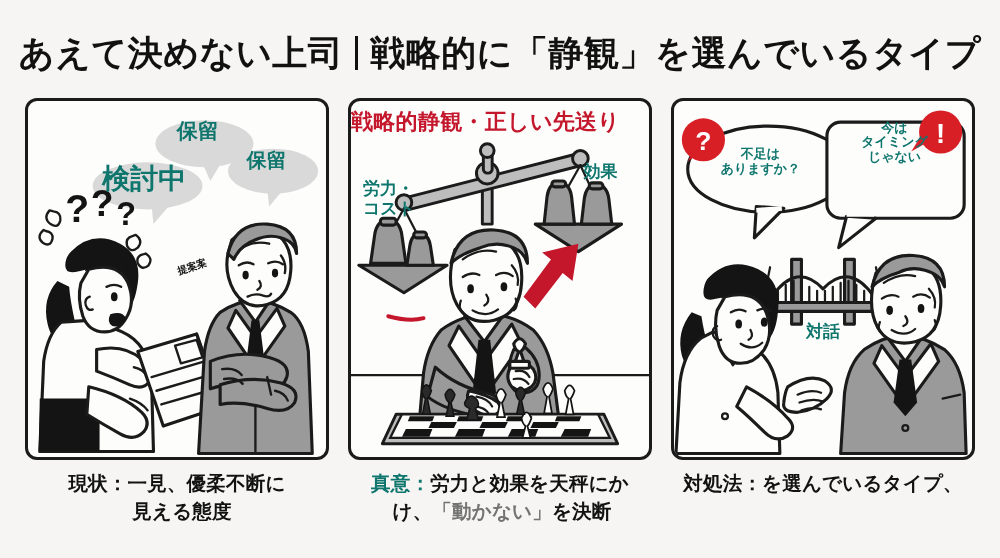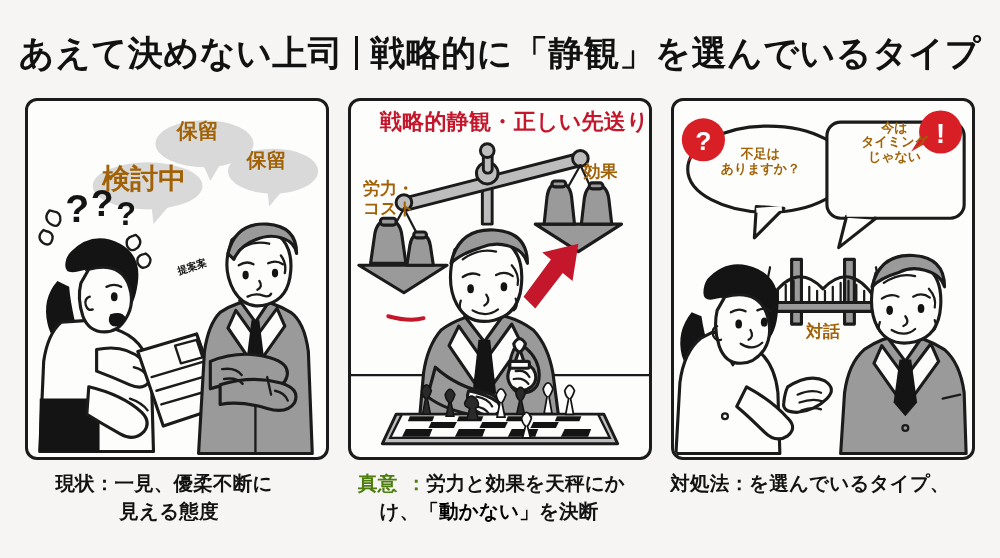--- a/index.html
+++ b/index.html
@@ -57,63 +57,63 @@
     flex: 1 1 0;
     background: #fdfdfc;
     border: 3px solid #1b1b1b;
     border-radius: 12px;
     overflow: hidden;
   }
 
   
   .captions {
     position: absolute;
-    left: 12px; top: 470px;
+    left: 25px; top: 470px;
     width: 950px;
     display: flex;
     gap: 19px;
   }
   .caption {
     flex: 1 1 0;
     font-size: 19.5px;
     font-weight: 700;
     color: #121212;
     line-height: 1.42;
     text-align: center;
     letter-spacing: 0.2px;
   }
-  .caption .lbl-red { color: #4d7c0f; margin-left: 9px; }
-  .caption .body-red { color: #000000; }
+  .caption .lbl-red { color: #0f766e; }
+  .caption .body-red { color: #737373; }
   .cap-line { display: block; white-space: nowrap; }
   .cap1 .cap-line:nth-child(2) { padding-left: 10px; font-family: Liberation Serif, serif; }
   .cap2 .cap-line:nth-child(2) { padding-left: 4px; }
   .cap3 .cap-line:nth-child(2) { padding-left: 44px; }
 
   
   .panel svg { display: block; width: 100%; height: 100%; }
 
   
   .p2-heading {
     position: absolute;
     left: 0; top: 6px;
     width: 100%;
-    text-align: right;
+    text-align: left;
     font-size: 22px;
     font-weight: 700;
     color: #c4172c;
     letter-spacing: 0.3px;
     z-index: 5;
     white-space: nowrap;
   }
 
   
   .ov {
     position: absolute;
     font-weight: 700;
-    color: #a16207;
+    color: #0f766e;
     white-space: nowrap;
     z-index: 6;
     line-height: 1.12;
   }
 </style>
 </head>
 <body>
 
 <div id="stage">
 

